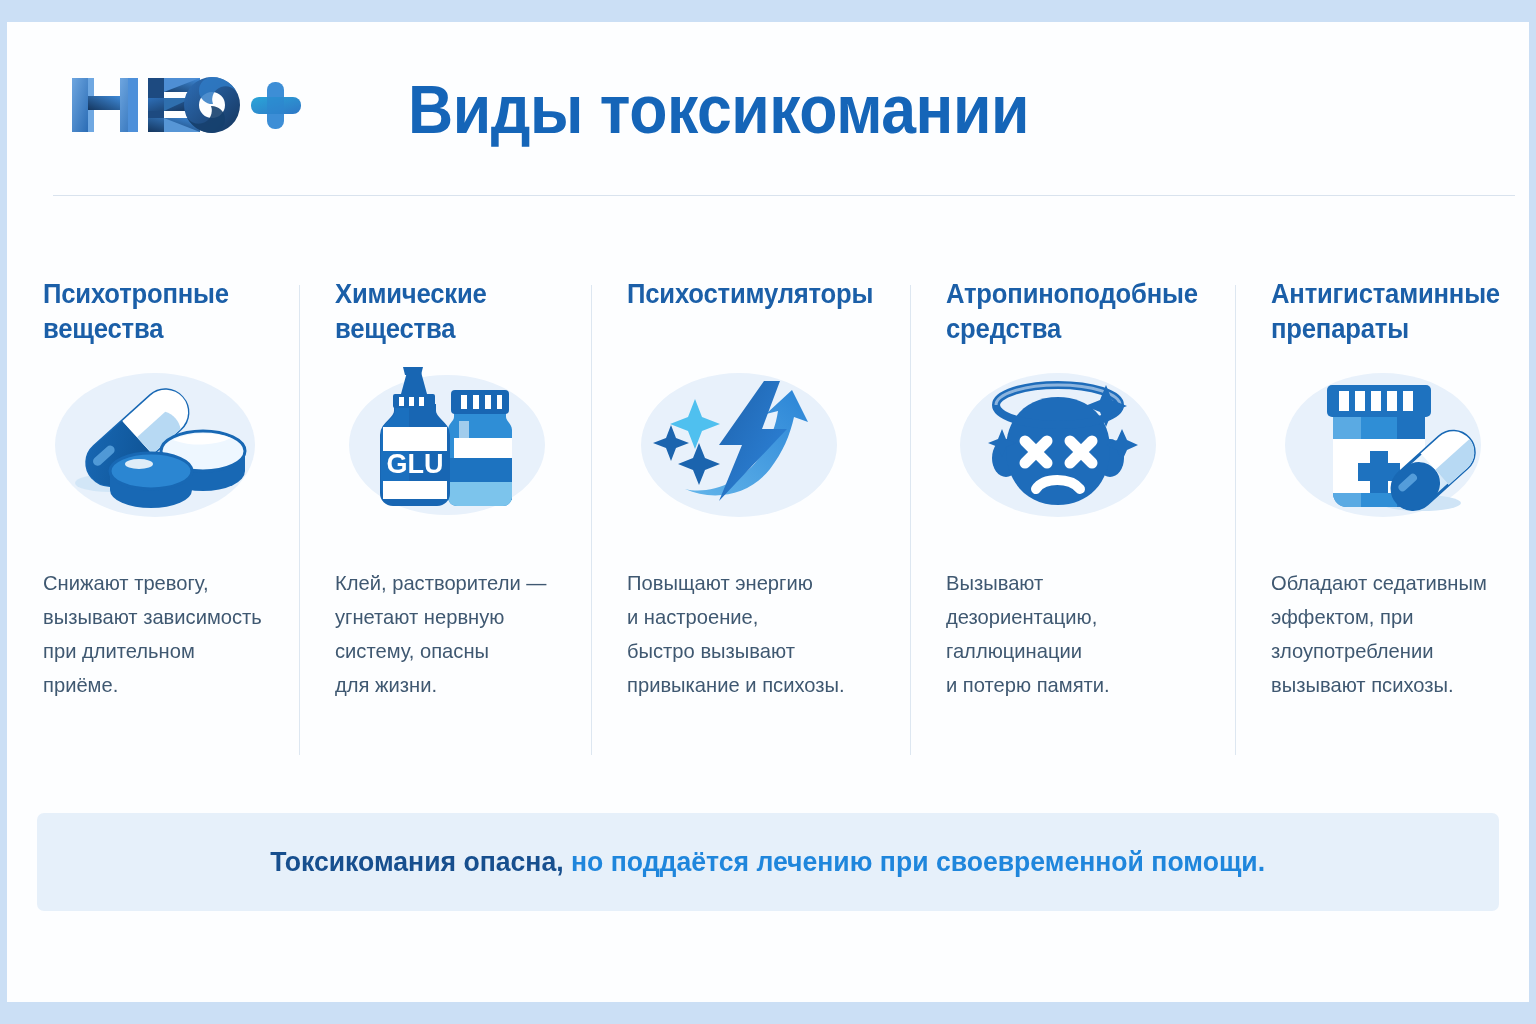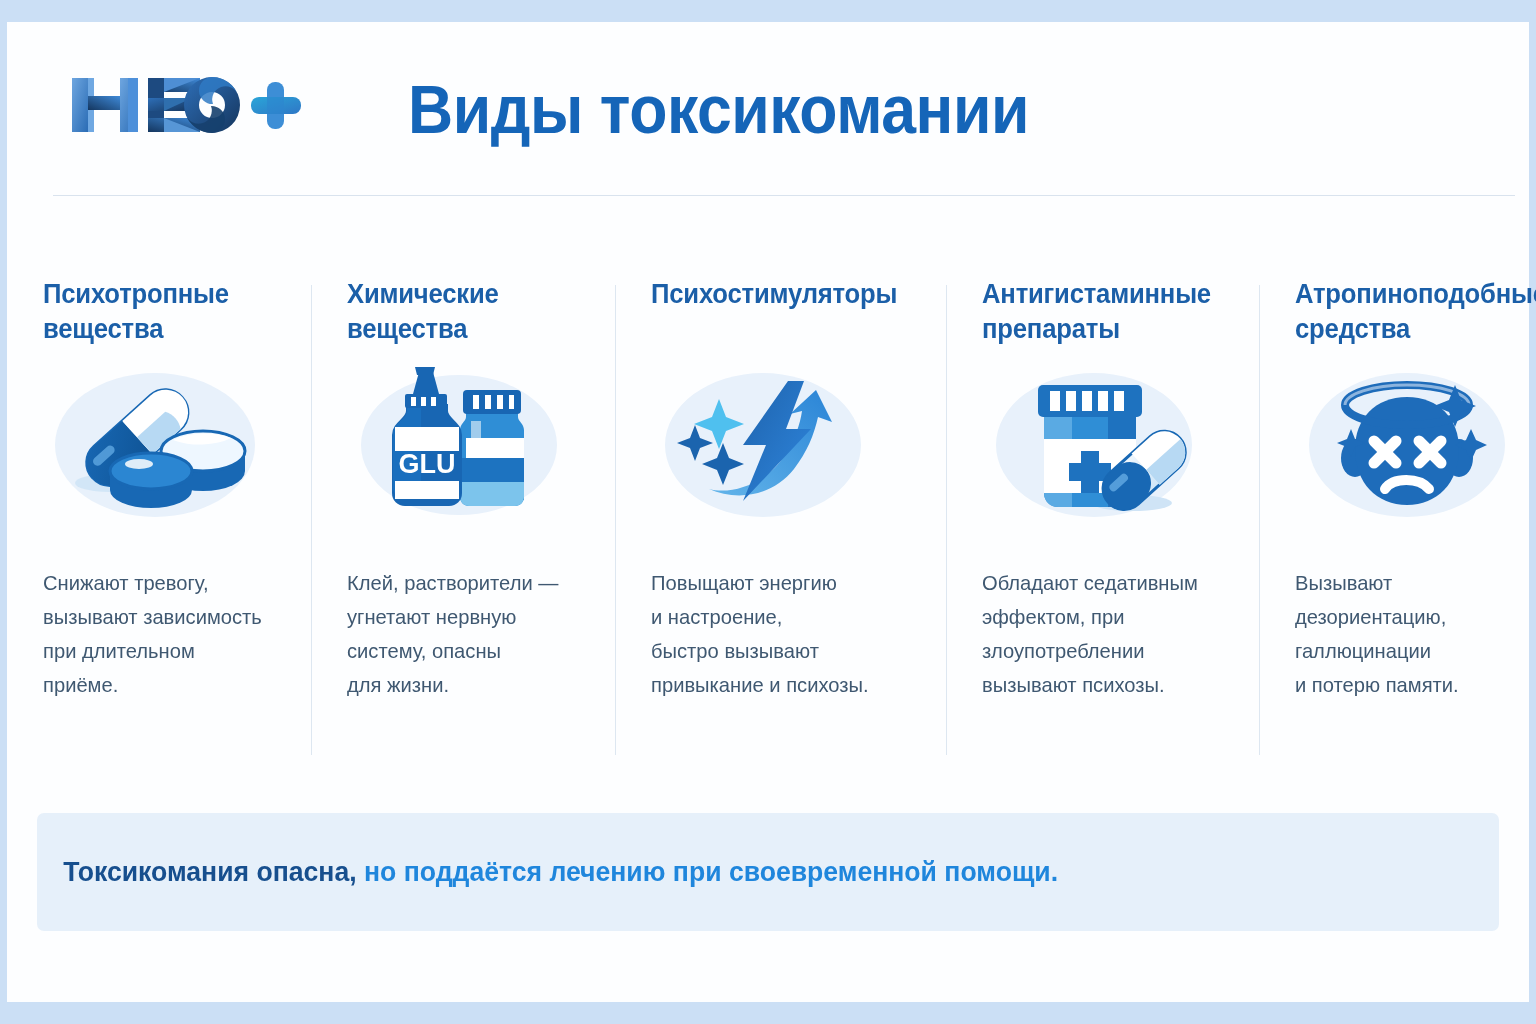--- a/index.html
+++ b/index.html
@@ -50,21 +50,20 @@
     width:1462px;height:1px;
     background:#d9e3ee;
   }
 
   
   .columns{
     position:absolute;
     left:0px;top:255px;
     width:1522px;height:500px;
     display:flex;
-    gap:12px;
   }
   .col{
     position:relative;
     flex:1 1 0;
     padding:0 24px 0 36px;
     box-sizing:border-box;
   }
   .col + .col::before{
     content:"";
     position:absolute;left:0;top:8px;
@@ -96,25 +95,26 @@
     line-height:1.62;
     white-space:pre-line;
     transform:scaleX(0.96);
     transform-origin:left top;
   }
 
   
   .banner{
     position:absolute;
     left:30px;top:791px;
-    width:1462px;height:118px;
+    width:1462px;height:98px;
     background:#e6f0fa;
     border-radius:7px;
     display:flex;
     align-items:center;
+    justify-content:center;
   }
   .banner-text{
     font-family:"Liberation Sans Narrow","Liberation Sans",sans-serif;
     font-size:28px;
     font-weight:700;
     white-space:nowrap;
     transform:scaleX(0.95);
   }
   .banner-strong{color:#174f8e;}
   .banner-rest{color:#1f86dc;}
@@ -290,20 +290,54 @@
             <path d="M72 80 l6 15 15 6 -15 6 -6 15 -6 -15 -15 -6 15 -6z" fill="#1b64ae"></path>
           </svg>
         </div>
         <div class="col-text">Повыщают энергию
 и настроение,
 быстро вызывают
 привыкание и психозы.</div>
       </div>
 
       <div class="col">
+        <div class="col-title">Атропиноподобные средства</div>
+        <div class="icon-wrap">
+          <svg width="232" height="165" viewBox="0 0 232 165" xmlns="http://www.w3.org/2000/svg">
+            <ellipse cx="112" cy="82" rx="98" ry="72" fill="#e8f1fb"></ellipse>
+
+            <ellipse cx="60" cy="95" rx="14" ry="19" fill="#1e6cba"></ellipse>
+            <ellipse cx="164" cy="95" rx="14" ry="19" fill="#1e6cba"></ellipse>
+
+            <path d="M112 34c32 0 52 22 52 52 0 34 -22 56 -52 56 -30 0 -52 -22 -52 -56 0 -30 20 -52 52 -52z" fill="#1e6cba"></path>
+
+            <ellipse cx="112" cy="42" rx="62" ry="20" fill="none" stroke="#1e6cba" stroke-width="8"></ellipse>
+            <path d="M50 42a62 20 0 0 1 124 0" fill="none" stroke="#e8f1fb" stroke-width="3" opacity="0.55"></path>
+
+            <g stroke="#ffffff" stroke-width="11" stroke-linecap="round">
+              <line x1="79" y1="78" x2="101" y2="100"></line>
+              <line x1="101" y1="78" x2="79" y2="100"></line>
+              <line x1="124" y1="78" x2="146" y2="100"></line>
+              <line x1="146" y1="78" x2="124" y2="100"></line>
+            </g>
+
+            <path d="M90 126c8 -12 34 -12 44 0" fill="none" stroke="#ffffff" stroke-width="10" stroke-linecap="round"></path>
+
+            <path d="M160 22 l6 15 15 6 -15 6 -6 15 -6 -15 -15 -6 15 -6z" fill="#1e6cba"></path>
+            <path d="M56 66 l4 10 10 4 -10 4 -4 10 -4 -10 -10 -4 10 -4z" fill="#1e6cba"></path>
+            <path d="M176 66 l5 11 11 5 -11 5 -5 11 -5 -11 -11 -5 11 -5z" fill="#1e6cba"></path>
+          </svg>
+        </div>
+        <div class="col-text">Вызывают
+дезориентацию,
+галлюцинации
+и потерю памяти.</div>
+      </div>
+
+      <div class="col">
         <div class="col-title">Антигистаминные препараты</div>
         <div class="icon-wrap">
           <svg width="232" height="165" viewBox="0 0 232 165" xmlns="http://www.w3.org/2000/svg">
             <defs>
               <linearGradient id="capg" x1="0" y1="0" x2="1" y2="1">
                 <stop offset="0%" stop-color="#ffffff"></stop>
                   <stop offset="100%" stop-color="#c0def6"></stop>
               </linearGradient>
             </defs>
             <ellipse cx="112" cy="82" rx="98" ry="72" fill="#e8f1fb"></ellipse>
@@ -331,54 +365,20 @@
               <path d="M164 110h46a21 21 0 0 1-21 20h-25z" fill="#b7d9f3"></path>
             </g>
           </svg>
         </div>
         <div class="col-text">Обладают седативным
 эффектом, при
 злоупотреблении
 вызывают психозы.</div>
       </div>
 
-      <div class="col">
-        <div class="col-title">Атропиноподобные средства</div>
-        <div class="icon-wrap">
-          <svg width="232" height="165" viewBox="0 0 232 165" xmlns="http://www.w3.org/2000/svg">
-            <ellipse cx="112" cy="82" rx="98" ry="72" fill="#e8f1fb"></ellipse>
-
-            <ellipse cx="60" cy="95" rx="14" ry="19" fill="#1e6cba"></ellipse>
-            <ellipse cx="164" cy="95" rx="14" ry="19" fill="#1e6cba"></ellipse>
-
-            <path d="M112 34c32 0 52 22 52 52 0 34 -22 56 -52 56 -30 0 -52 -22 -52 -56 0 -30 20 -52 52 -52z" fill="#1e6cba"></path>
-
-            <ellipse cx="112" cy="42" rx="62" ry="20" fill="none" stroke="#1e6cba" stroke-width="8"></ellipse>
-            <path d="M50 42a62 20 0 0 1 124 0" fill="none" stroke="#e8f1fb" stroke-width="3" opacity="0.55"></path>
-
-            <g stroke="#ffffff" stroke-width="11" stroke-linecap="round">
-              <line x1="79" y1="78" x2="101" y2="100"></line>
-              <line x1="101" y1="78" x2="79" y2="100"></line>
-              <line x1="124" y1="78" x2="146" y2="100"></line>
-              <line x1="146" y1="78" x2="124" y2="100"></line>
-            </g>
-
-            <path d="M90 126c8 -12 34 -12 44 0" fill="none" stroke="#ffffff" stroke-width="10" stroke-linecap="round"></path>
-
-            <path d="M160 22 l6 15 15 6 -15 6 -6 15 -6 -15 -15 -6 15 -6z" fill="#1e6cba"></path>
-            <path d="M56 66 l4 10 10 4 -10 4 -4 10 -4 -10 -10 -4 10 -4z" fill="#1e6cba"></path>
-            <path d="M176 66 l5 11 11 5 -11 5 -5 11 -5 -11 -11 -5 11 -5z" fill="#1e6cba"></path>
-          </svg>
-        </div>
-        <div class="col-text">Вызывают
-дезориентацию,
-галлюцинации
-и потерю памяти.</div>
-      </div>
-
     </div>
 
     <div class="banner">
       <div class="banner-text">
         <span class="banner-strong">Токсикомания опасна,</span><span class="banner-rest"> но поддаётся лечению при своевременной помощи.</span>
       </div>
     </div>
 
   </div>
 </div>

